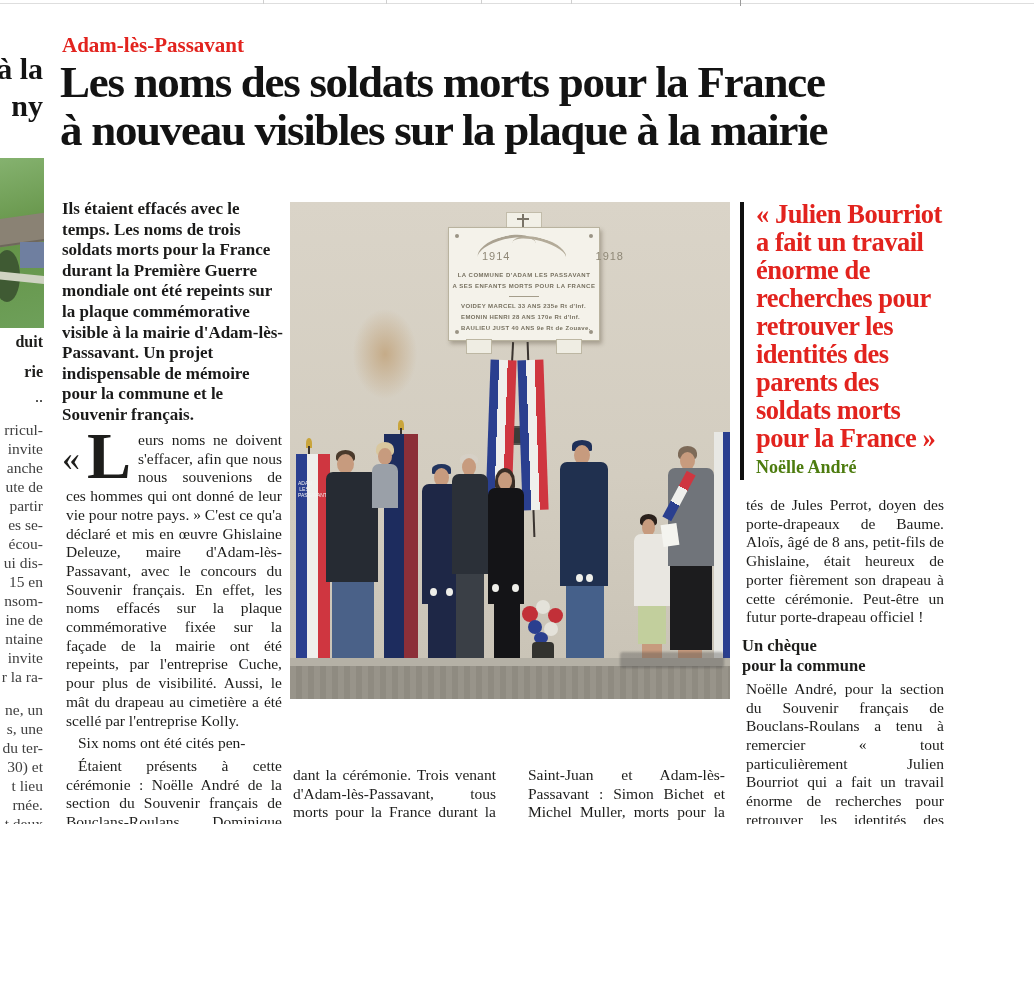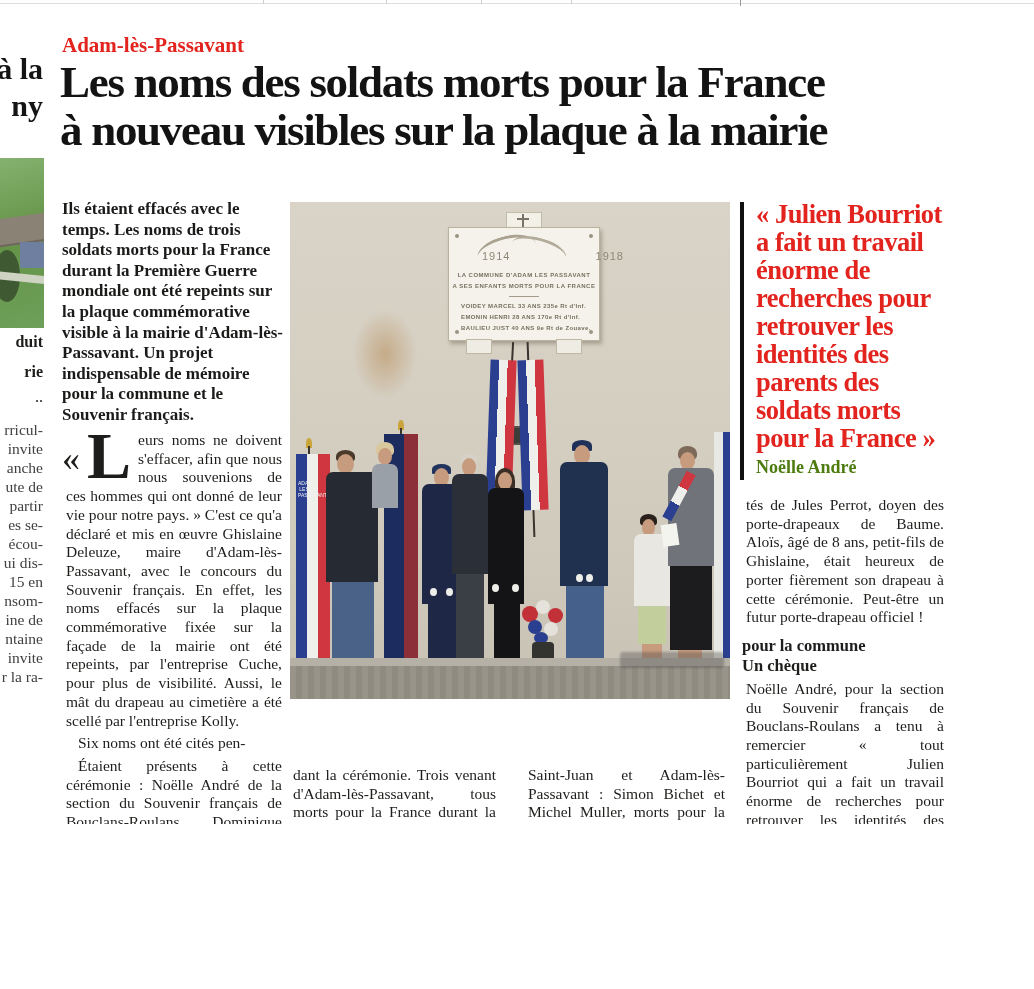--- a/index.html
+++ b/index.html
@@ -141,20 +141,34 @@
         <div class="line">partir</div>
         <div class="line">es se-</div>
         <div class="line">écou-</div>
         <div class="line">ui dis-</div>
         <div class="line">15 en</div>
         <div class="line">nsom-</div>
         <div class="line">ine de</div>
         <div class="line">ntaine</div>
         <div class="line">invite</div>
         <div class="line">r la ra-</div>
+      </div>
+    <div class="lr-body" style="top:700px">
+        <div class="line">ne, un</div>
+        <div class="line">s, une</div>
+        <div class="line">du ter-</div>
+        <div class="line">30) et</div>
+        <div class="line">t lieu</div>
+        <div class="line">rnée.</div>
+        <div class="line">t deux</div>
+        <div class="line">barbe-</div>
+        <div class="line">sonne)</div>
+        <div class="line">e soir,</div>
+        <div class="line">n a u</div>
+        <div class="line">erson-</div>
       </div>
     <div class="lr-body" style="top:918px">
         <div class="line">eunes</div>
         <div class="line">e Ceta</div>
         <div class="line">ration</div>
         <div class="line">ulture,</div>
       </div>
   </div>
 
   <div class="kicker">Adam-lès-Passavant</div>
@@ -310,22 +324,22 @@
     <p class="noindent">Saint-Juan et Adam-lès-Passavant : Simon Bichet et Michel Muller, morts pour la France lors de la guerre d'Algérie, respectivement en 1957 et 1958, et Pierre Bousson mort en 1940. C'est en leur mémoire que le drapeau français flotte au cimetière entre les villages.</p>
     <p>À noter la présence de trois jeunes porte-drapeaux aux cô-</p>
   </div>
 
   <div class="pq-bar"></div>
   <div class="pullquote">« Julien Bourriot a fait un travail énorme de recherches pour retrouver les identités des parents des soldats morts pour la France »</div>
   <div class="pq-author">Noëlle André</div>
   <div class="col4 body-text">
     <p class="noindent">tés de Jules Perrot, doyen des porte-drapeaux de Baume. Aloïs, âgé de 8 ans, petit-fils de Ghislaine, était heureux de porter fièrement son drapeau à cette cérémonie. Peut-être un futur porte-drapeau officiel !</p>
     <div class="subhead">
+        <div class="line">Un chèque</div>
         <div class="line">pour la commune</div>
-        <div class="line">Un chèque</div>
       </div>
     <p class="noindent">Noëlle André, pour la section du Souvenir français de Bouclans-Roulans a tenu à remercier « tout particulièrement Julien Bourriot qui a fait un travail énorme de recherches pour retrouver les identités des parents des soldats morts pour la France ».</p>
   </div>
 
   <div class="bot-rule"></div>
   <div class="bot-tick"></div>
   <div class="bot-rule-light"></div>
   <div class="next-kicker">Baume-les-Dames</div>
 
 </div>

